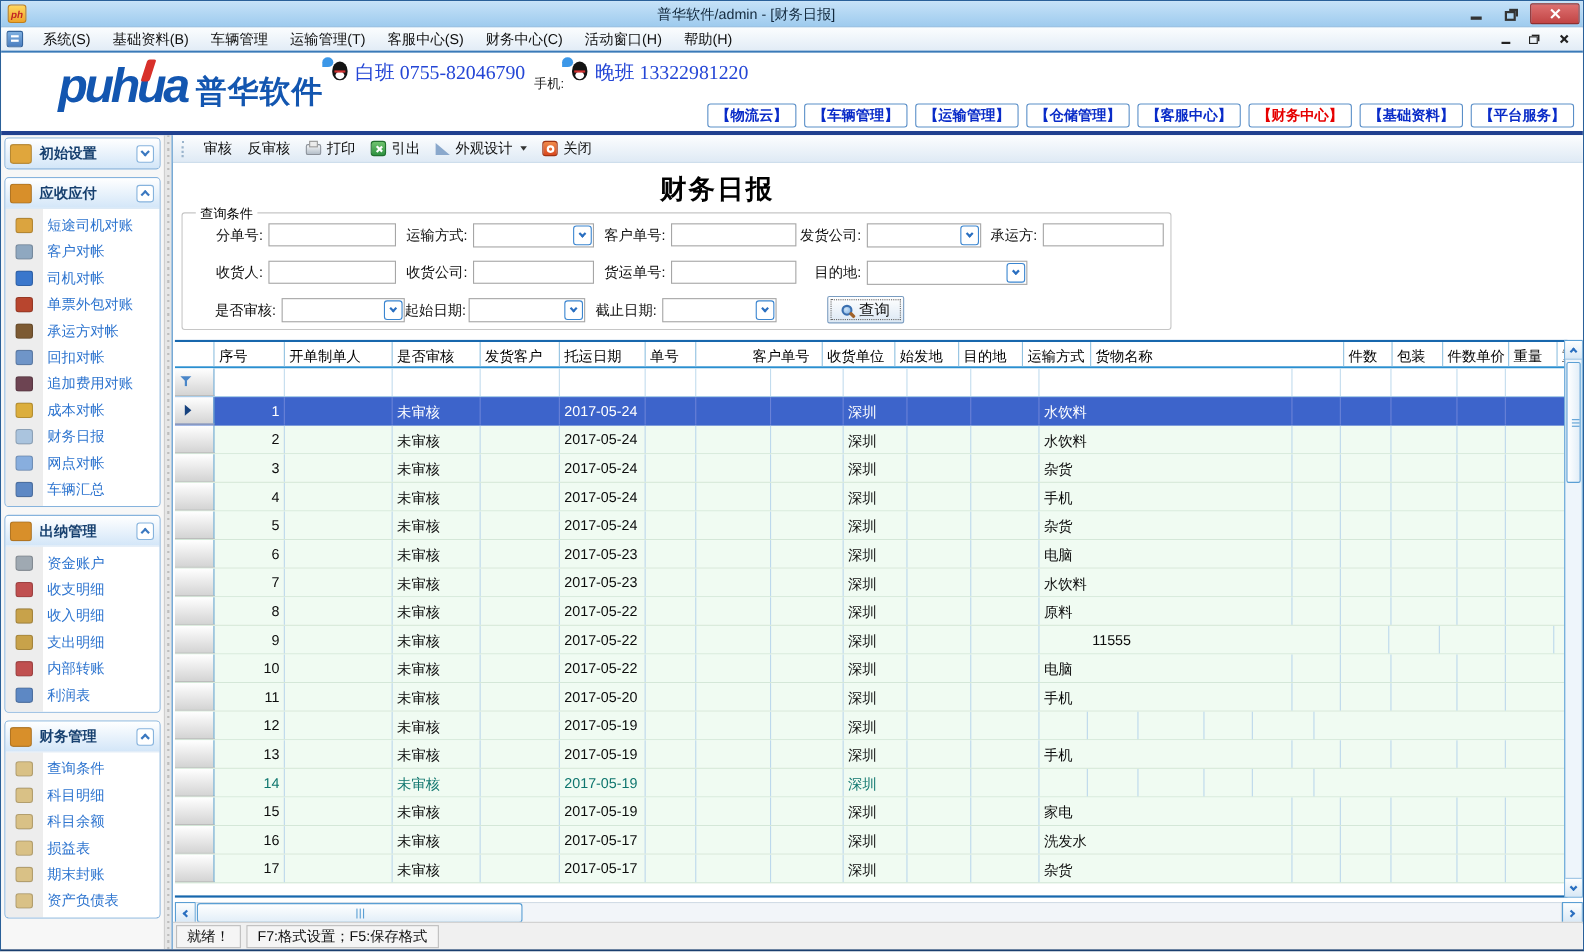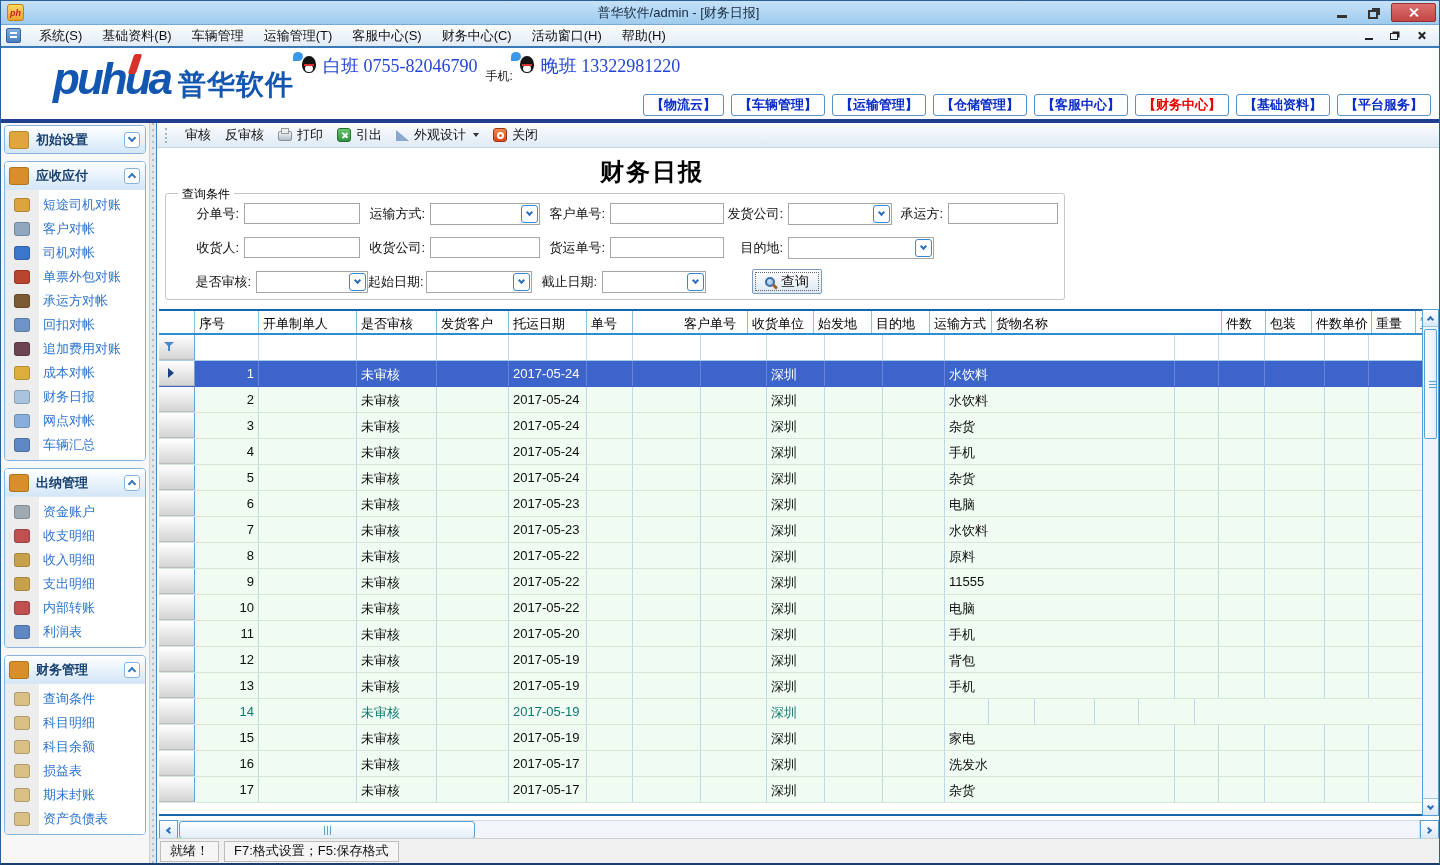--- a/index.html
+++ b/index.html
@@ -707,21 +707,21 @@
               <div class="t-cell" style="width: 98px;"></div>
               <div class="t-cell" style="width: 80px;">未审核</div>
               <div class="t-cell" style="width: 72px;"></div>
               <div class="t-cell" style="width: 78px;">2017-05-22</div>
               <div class="t-cell" style="width: 46px;"></div>
               <div class="t-cell" style="width: 68px;"></div>
               <div class="t-cell" style="width: 66px;"></div>
               <div class="t-cell" style="width: 58px;">深圳</div>
               <div class="t-cell" style="width: 58px;"></div>
               <div class="t-cell" style="width: 62px;"></div>
-              <div class="t-cell" style="width: 230px;">11555</div>
+              <div class="t-cell" style="width: 230px; margin-left: 44px;">11555</div>
               <div class="t-cell" style="width: 44px;"></div>
               <div class="t-cell" style="width: 46px;"></div>
               <div class="t-cell" style="width: 60px;"></div>
               <div class="t-cell" style="width: 44px;"></div>
               <div class="t-cell" style="width: 56px;"></div>
             </div>
             <div class="t-row">
               <div class="t-ind"></div>
               <div class="t-cell num" style="width: 64px;">10</div>
               <div class="t-cell" style="width: 98px;"></div>
@@ -767,21 +767,20 @@
               <div class="t-cell" style="width: 98px;"></div>
               <div class="t-cell" style="width: 80px;">未审核</div>
               <div class="t-cell" style="width: 72px;"></div>
               <div class="t-cell" style="width: 78px;">2017-05-19</div>
               <div class="t-cell" style="width: 46px;"></div>
               <div class="t-cell" style="width: 68px;"></div>
               <div class="t-cell" style="width: 66px;"></div>
               <div class="t-cell" style="width: 58px;">深圳</div>
               <div class="t-cell" style="width: 58px;"></div>
               <div class="t-cell" style="width: 62px;"></div>
-              <div class="t-cell" style="width: 230px;">背包</div>
               <div class="t-cell" style="width: 44px;"></div>
               <div class="t-cell" style="width: 46px;"></div>
               <div class="t-cell" style="width: 60px;"></div>
               <div class="t-cell" style="width: 44px;"></div>
               <div class="t-cell" style="width: 56px;"></div>
             </div>
             <div class="t-row">
               <div class="t-ind"></div>
               <div class="t-cell num" style="width: 64px;">13</div>
               <div class="t-cell" style="width: 98px;"></div>

